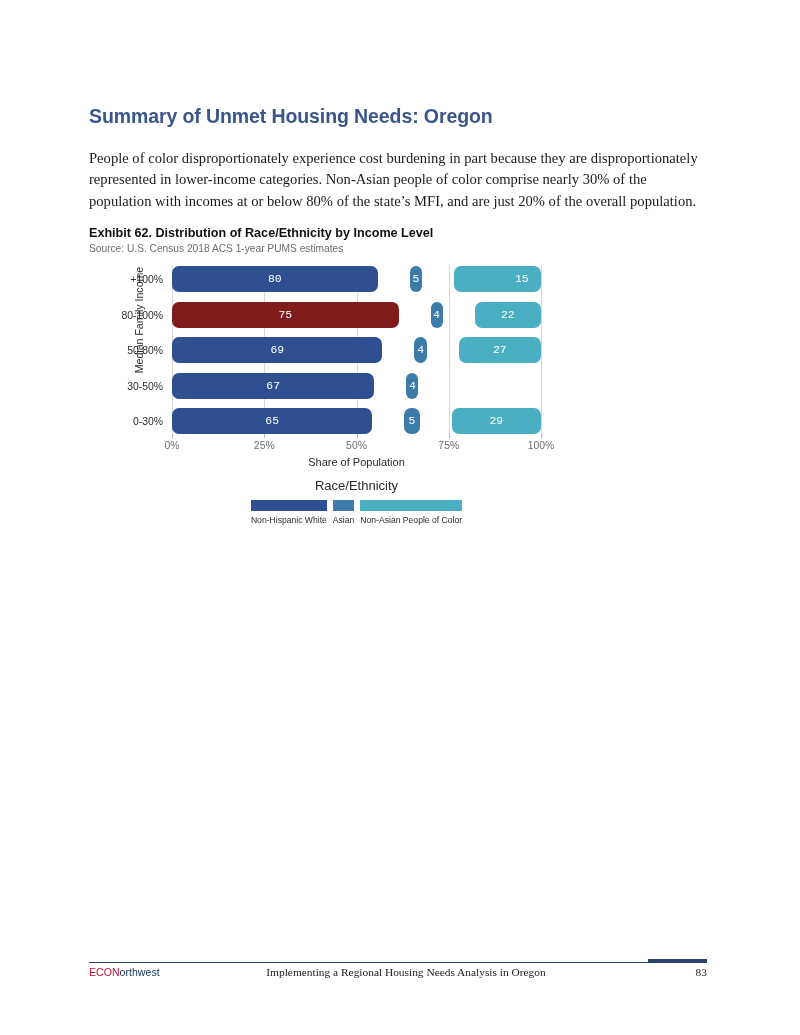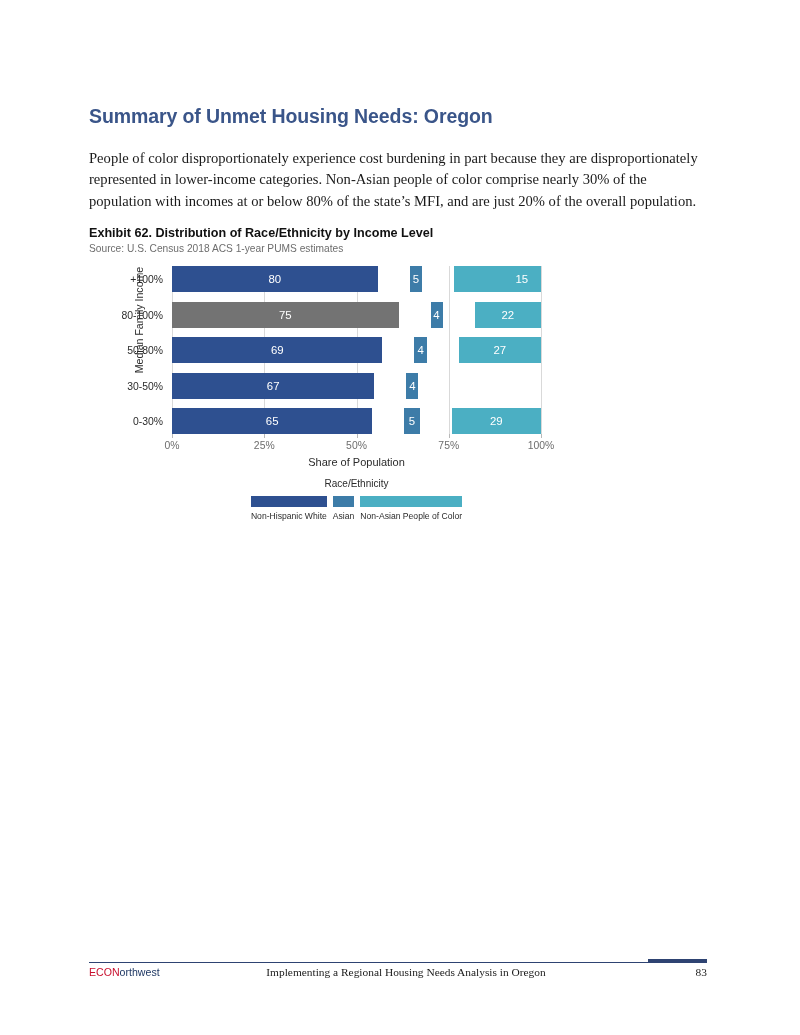--- a/index.html
+++ b/index.html
@@ -136,25 +136,26 @@
     font-family: "Liberation Sans", sans-serif;
     font-size: 10.4px;
     color: #2b2b2b;
     white-space: nowrap;
   }
 
   .seg {
     display: flex;
     align-items: center;
     justify-content: center;
-    font-family: Liberation Sans, sans-serif;
+    font-family: Liberation Mono, monospace;
     font-size: 11.4px;
     color: #ffffff;
     overflow: hidden;
     white-space: nowrap;
+    border-radius: 7px;
   }
 
   
   .x-axis {
     position: absolute;
     left: 74px;
     top: 172px;
     width: 369px;
     height: 40px;
   }
@@ -188,21 +189,21 @@
   
   .legend {
     position: absolute;
     left: 74px;
     top: 216px;
     width: 369px;
   }
   .legend-title {
     text-align: center;
     font-family: "Liberation Sans", sans-serif;
-    font-size: 10px;
+    font-size: 13px;
     color: #2b2b2b;
     margin-bottom: 7px;
   }
   .legend-items {
     display: flex;
     justify-content: center;
     align-items: flex-start;
     gap: 6px;
   }
   .legend-item {
@@ -303,21 +304,21 @@
         </div>
       <div class="rows" id="bar-rows">
           <div class="bar-row">
             <div class="y-tick-label">+100%</div>
             <div class="seg" style="width: 80%; background: rgb(46, 80, 144);">80</div>
             <div class="seg" style="width: 5%; background: rgb(61, 124, 168);">5</div>
             <div class="seg" style="width: 15%; background: rgb(75, 175, 195); padding-left: 48px;">15</div>
           </div>
           <div class="bar-row">
             <div class="y-tick-label">80-100%</div>
-            <div class="seg" style="width: 75%; background: #737373; text-align: center;">75</div>
+            <div class="seg" style="width: 75%; background: #7f1d1d; text-align: center;">75</div>
             <div class="seg" style="width: 4%; background: rgb(61, 124, 168);">4</div>
             <div class="seg" style="width: 22%; background: rgb(75, 175, 195);">22</div>
           </div>
           <div class="bar-row">
             <div class="y-tick-label">50-80%</div>
             <div class="seg" style="width: 69%; background: rgb(46, 80, 144);">69</div>
             <div class="seg" style="width: 4%; background: rgb(61, 124, 168);">4</div>
             <div class="seg" style="width: 27%; background: rgb(75, 175, 195);">27</div>
           </div>
           <div class="bar-row">

